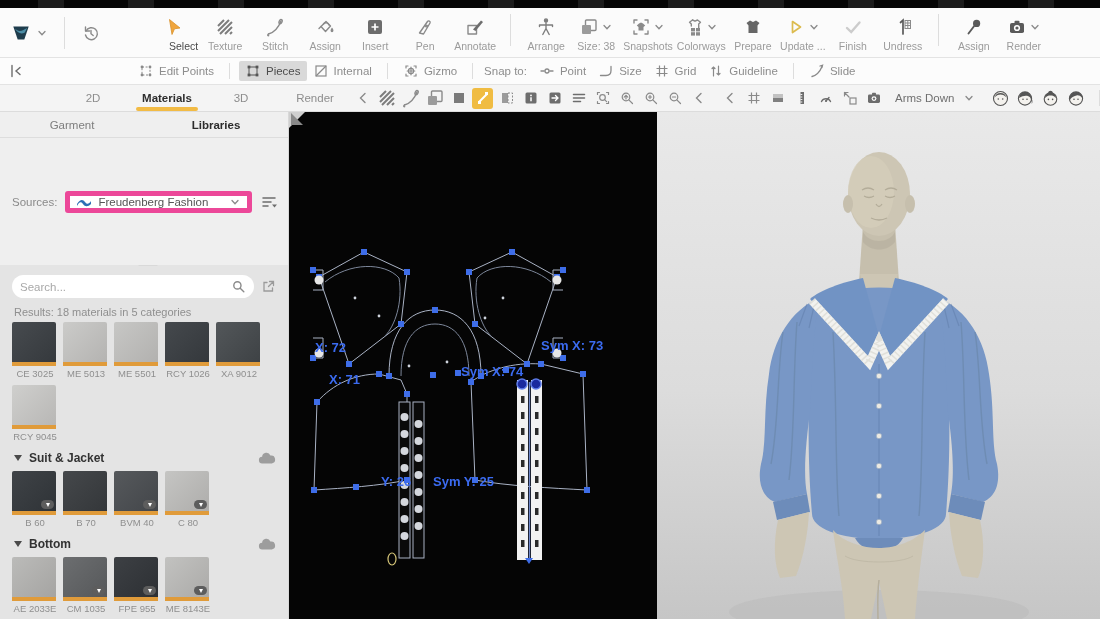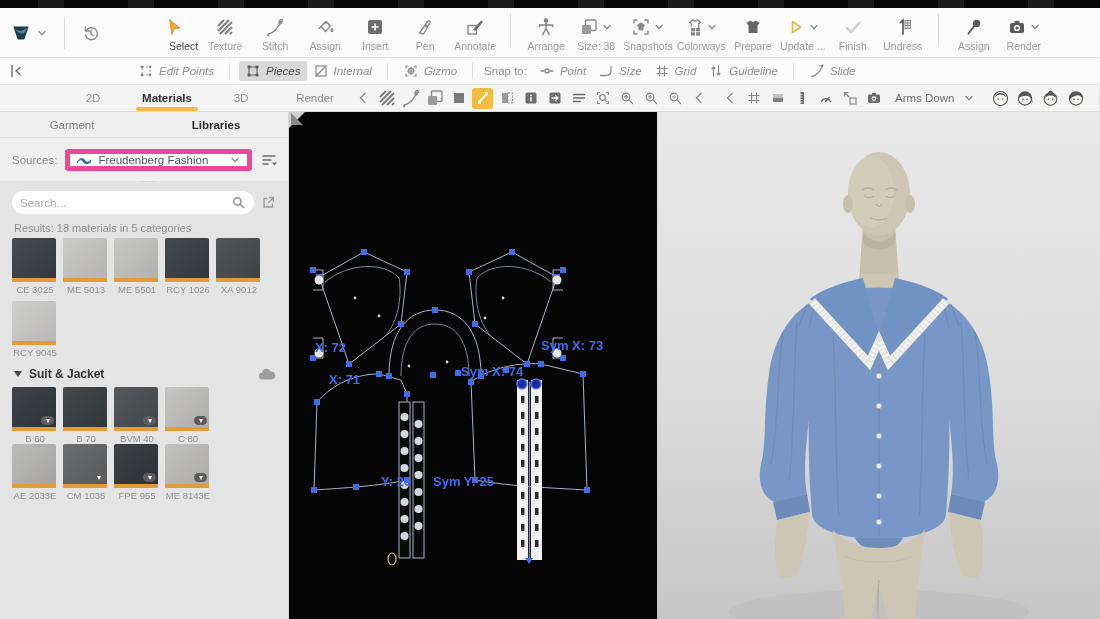--- a/index.html
+++ b/index.html
@@ -23,21 +23,21 @@
   .tbitem .top { height:22px; display:flex; align-items:center; gap:2px; }
   .tbitem .lbl { font-size:10.5px; color:#9b9b9b; margin-top:2px; white-space:nowrap; }
   .tbitem.active .lbl { color:#4a4a4a;margin-left:20px; }
   .ic { display:inline-flex; align-items:center; justify-content:center; }
   .ic svg { display:block; }
   .ic.yellow-bg { background:#f0bc42; border-radius:3px; }
 
   
   .toolbar-edit { height:27px; background:#fcfcfc; border-bottom:1px solid #e3e3e3;
     display:flex; align-items:center; font-size:11.5px; color:#8d8d8d; padding:0 8px; }
-  .te-item { display:flex; align-items:center; gap:5px; padding:2px 6px; border-radius:2px; cursor:pointer; white-space:nowrap;font-style:italic; }
+  .te-item { display:flex; align-items:center; gap:5px; padding:2px 6px; border-radius:2px; cursor:pointer; white-space:nowrap; }
   .te-item.active { background:#d9d9d9; color:#4c4c4c; }
   .te-sep { width:1px; height:16px; background:#ddd; margin:0 9px; flex:none; }
   .te-gap { width:108px; flex:none; }
   .snap-label { color:#8d8d8d; margin:0 6px 0 2px; }
 
   
   .row3 { height:27px; background:#f4f4f4; border-bottom:1px solid #dcdcdc; display:flex; align-items:stretch; }
   .tabs { display:flex; width:352px; flex:none; padding-left:56px; }
   .tab { width:74px; display:flex; align-items:center; justify-content:center;
          font-size:11.5px; color:#8d8d8d; position:relative; cursor:pointer; }
@@ -48,21 +48,21 @@
   .iconbar .ic { width:21px; height:21px; border-radius:3px; cursor:pointer; }
   .bar2d { flex:none; padding-right:4px; }
   .bar3d { flex:1; padding-left:6px; }
   .pose { display:flex; align-items:center; gap:4px; font-size:11.5px; color:#6f6f6f; margin:0 8px; cursor:pointer; white-space:nowrap; }
   .avatars { display:flex; align-items:center; gap:4px; margin-left:auto; padding-right:8px; }
 
   
   .content { display:flex; height:507px; }
 
   
-  .sidebar { width:289px; flex:none; background:#efefef; border-right:1px solid #d8d8d8; display:flex; flex-direction:column; }
+  .sidebar { width:289px; flex:none; background:#efefef; border-right:1px solid #d8d8d8; display:flex; flex-direction:column;gap:42px; }
   .sb-tabs { display:flex; height:26px; border-bottom:1px solid #ddd; }
   .sb-tab { flex:1; display:flex; align-items:center; justify-content:center; font-size:11.5px; color:#7d7d7d; cursor:pointer; }
   .sb-tab.active { color:#2c2c2c; font-weight:bold; }
   .sources-row { display:flex; align-items:center; padding:11px 10px 10px 12px; gap:8px; }
   .sources-label { font-size:11.5px; color:#8a8a8a; flex:none; }
   .sources-select { flex:1; height:22px; background:#fff; border:5px solid #ec4899; border-radius:3px;
     display:flex; align-items:center; padding:0 6px; gap:6px; cursor:pointer; }
   .sources-select .val { flex:1; font-size:11.5px; color:#555; }
   .panel { flex:1; background:#e4e4e4; position:relative; padding:10px 12px 0 12px; overflow:hidden; }
   .panel .notch { position:absolute; top:-9px; left:138px; width:0; height:0;
@@ -828,20 +828,29 @@
                 <div class="sw-lbl">BVM 40</div>
               </div>
               <div class="swatch">
                 <div class="sw-img" style="background: linear-gradient(135deg, rgb(197, 197, 195) 0%, rgb(174, 173, 171) 100%);">
                   <div class="dl-badge"></div>
                 </div>
                 <div class="sw-strip"></div>
                 <div class="sw-lbl">C 80</div>
               </div>
             </div>
+            <div class="section-h">
+              <span class="tri"></span>
+              <span class="st">Bottom</span>
+              <span class="ic">
+                <svg width="18" height="13" viewBox="0 0 18 13">
+                  <path d="M4.5 11.5 a3.4 3.4 0 0 1 -0.4 -6.8 A4.3 4.3 0 0 1 12.4 3.6 A3.2 3.2 0 0 1 13.8 11.5 Z" fill="#9d9d9d"></path>
+                </svg>
+              </span>
+            </div>
             <div class="swgrid">
               <div class="swatch">
                 <div class="sw-img" style="background: linear-gradient(135deg, rgb(187, 187, 185) 0%, rgb(165, 164, 162) 100%);"></div>
                 <div class="sw-strip"></div>
                 <div class="sw-lbl">AE 2033E</div>
               </div>
               <div class="swatch">
                 <div class="sw-img" style="background: linear-gradient(135deg, rgb(108, 110, 112) 0%, rgb(86, 88, 90) 100%);">
                   <div class="dl-badge"></div>
                 </div>

